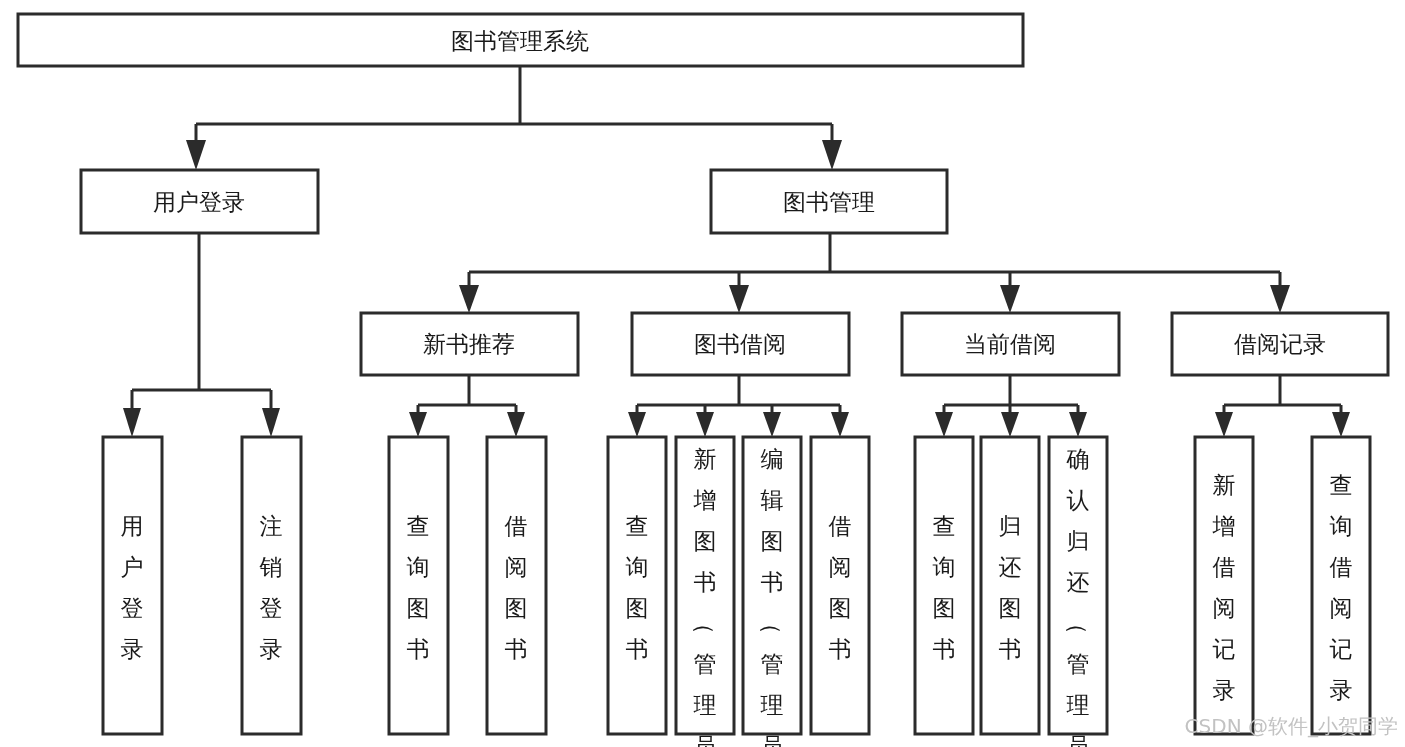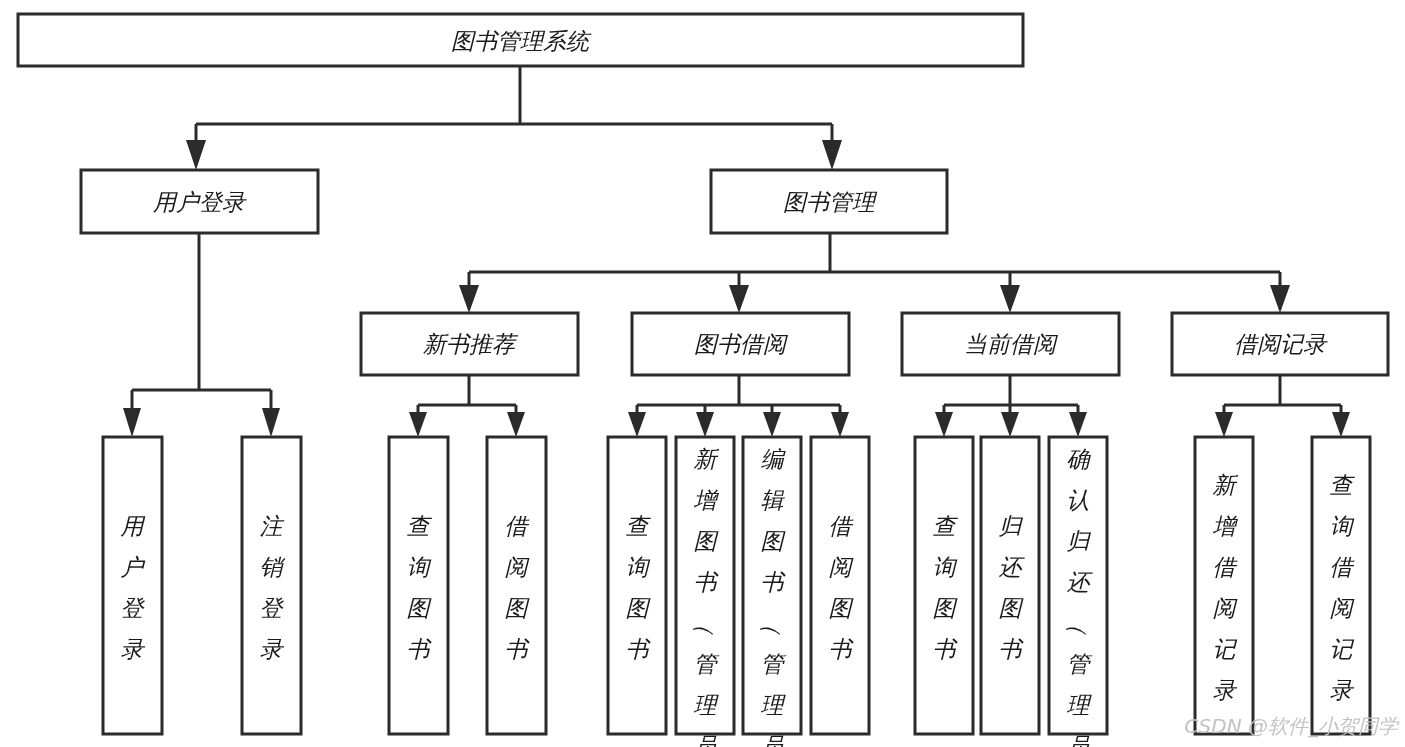--- a/index.html
+++ b/index.html
@@ -14,21 +14,20 @@
     position: relative;
     overflow: hidden;
     font-family: "DejaVu Sans", "Liberation Sans", sans-serif;
   }
   #diagram-root {
     position: absolute;
     left: 0;
     top: 0;
     width: 1405px;
     height: 747px;
-    font-style: italic;
   }
   svg.chart-canvas {
     display: block;
     width: 1405px;
     height: 747px;
   }
   .node-box {
     fill: #ffffff;
     stroke: #2b2b2b;
     stroke-width: 3;

